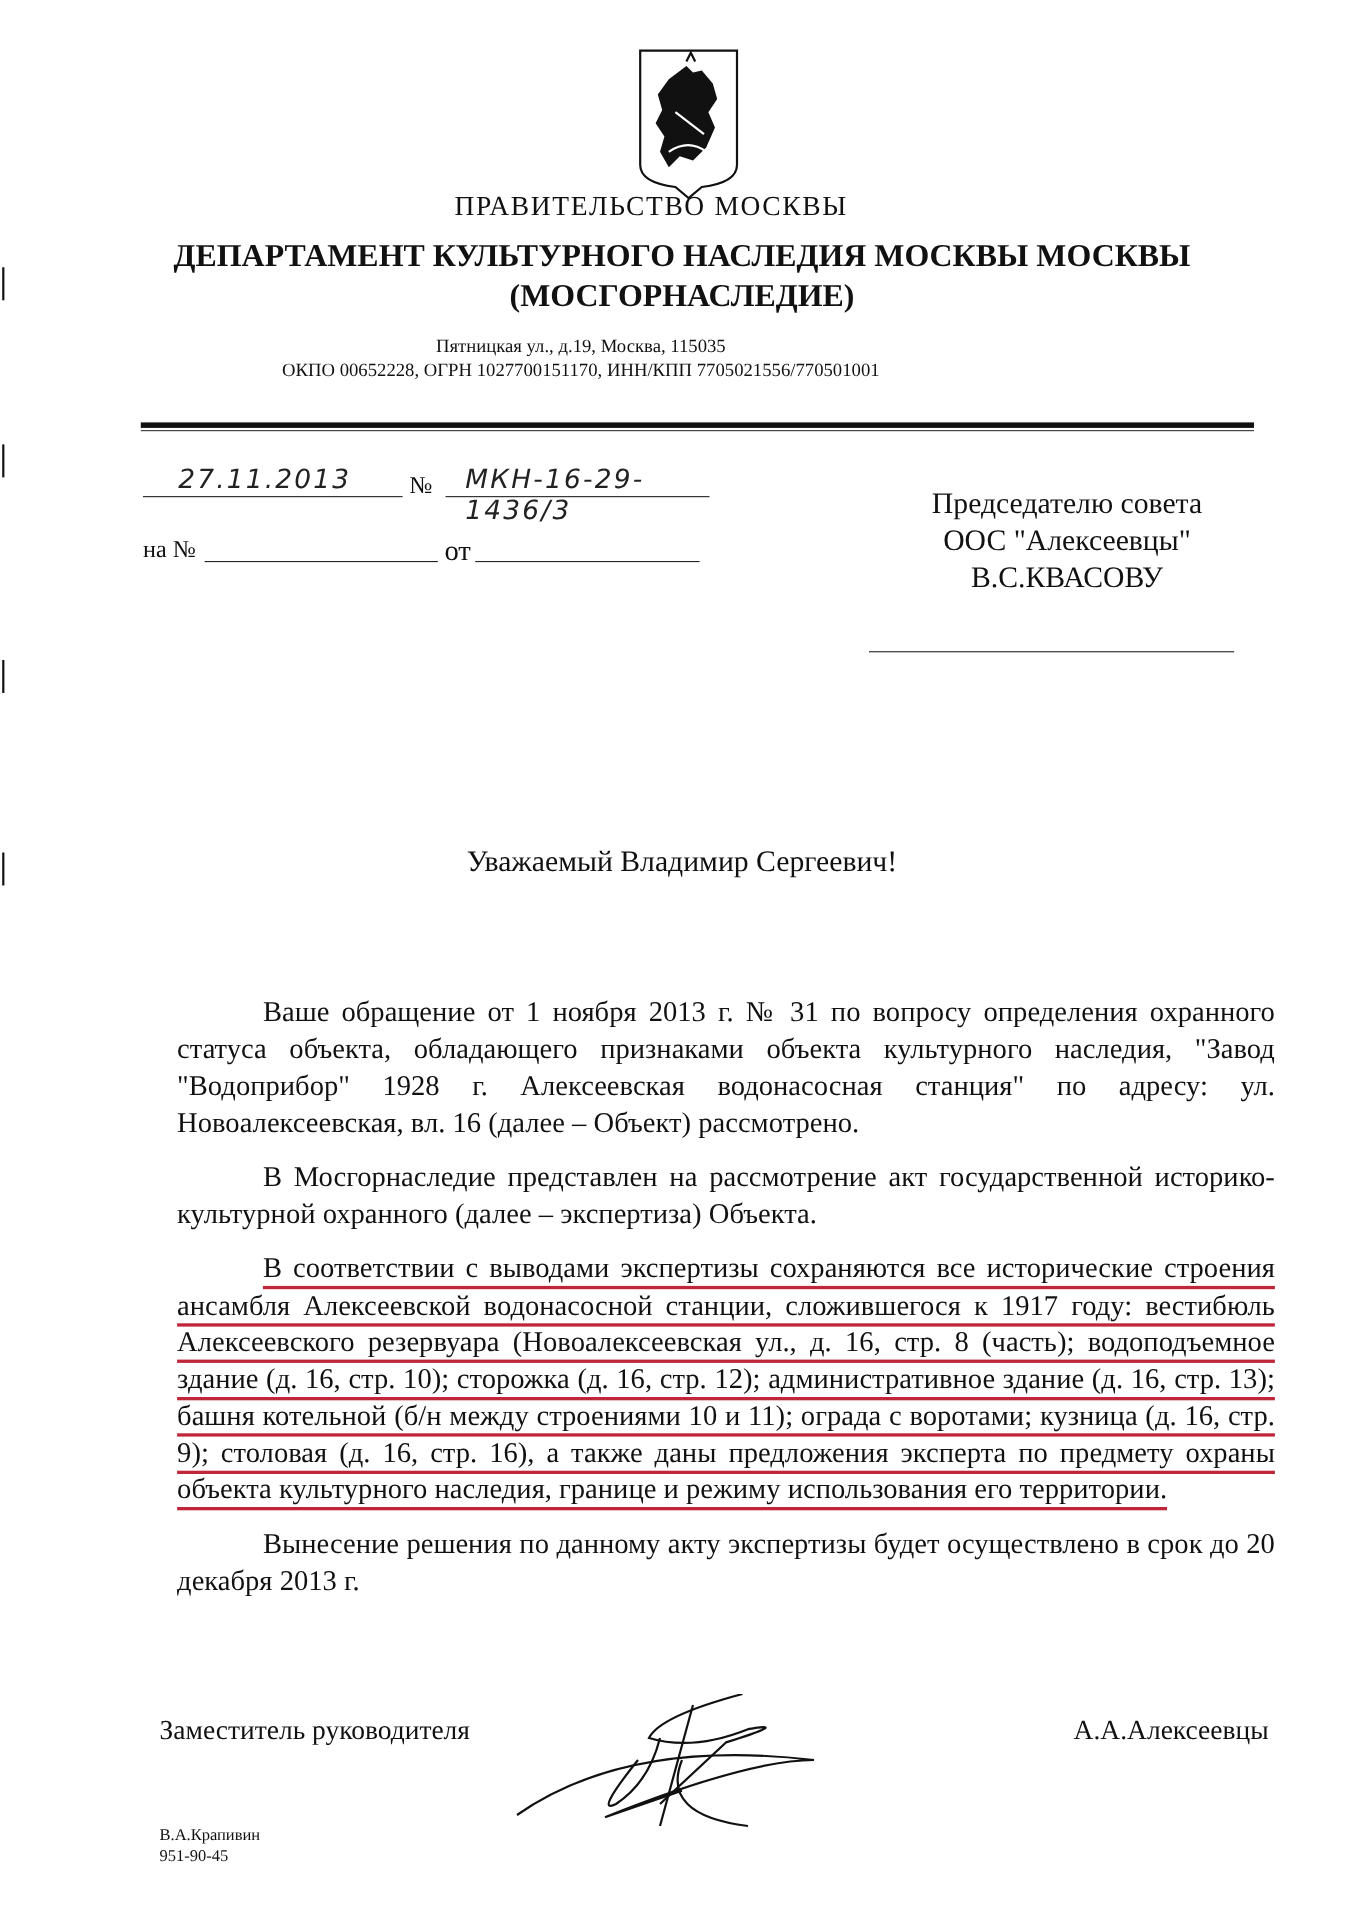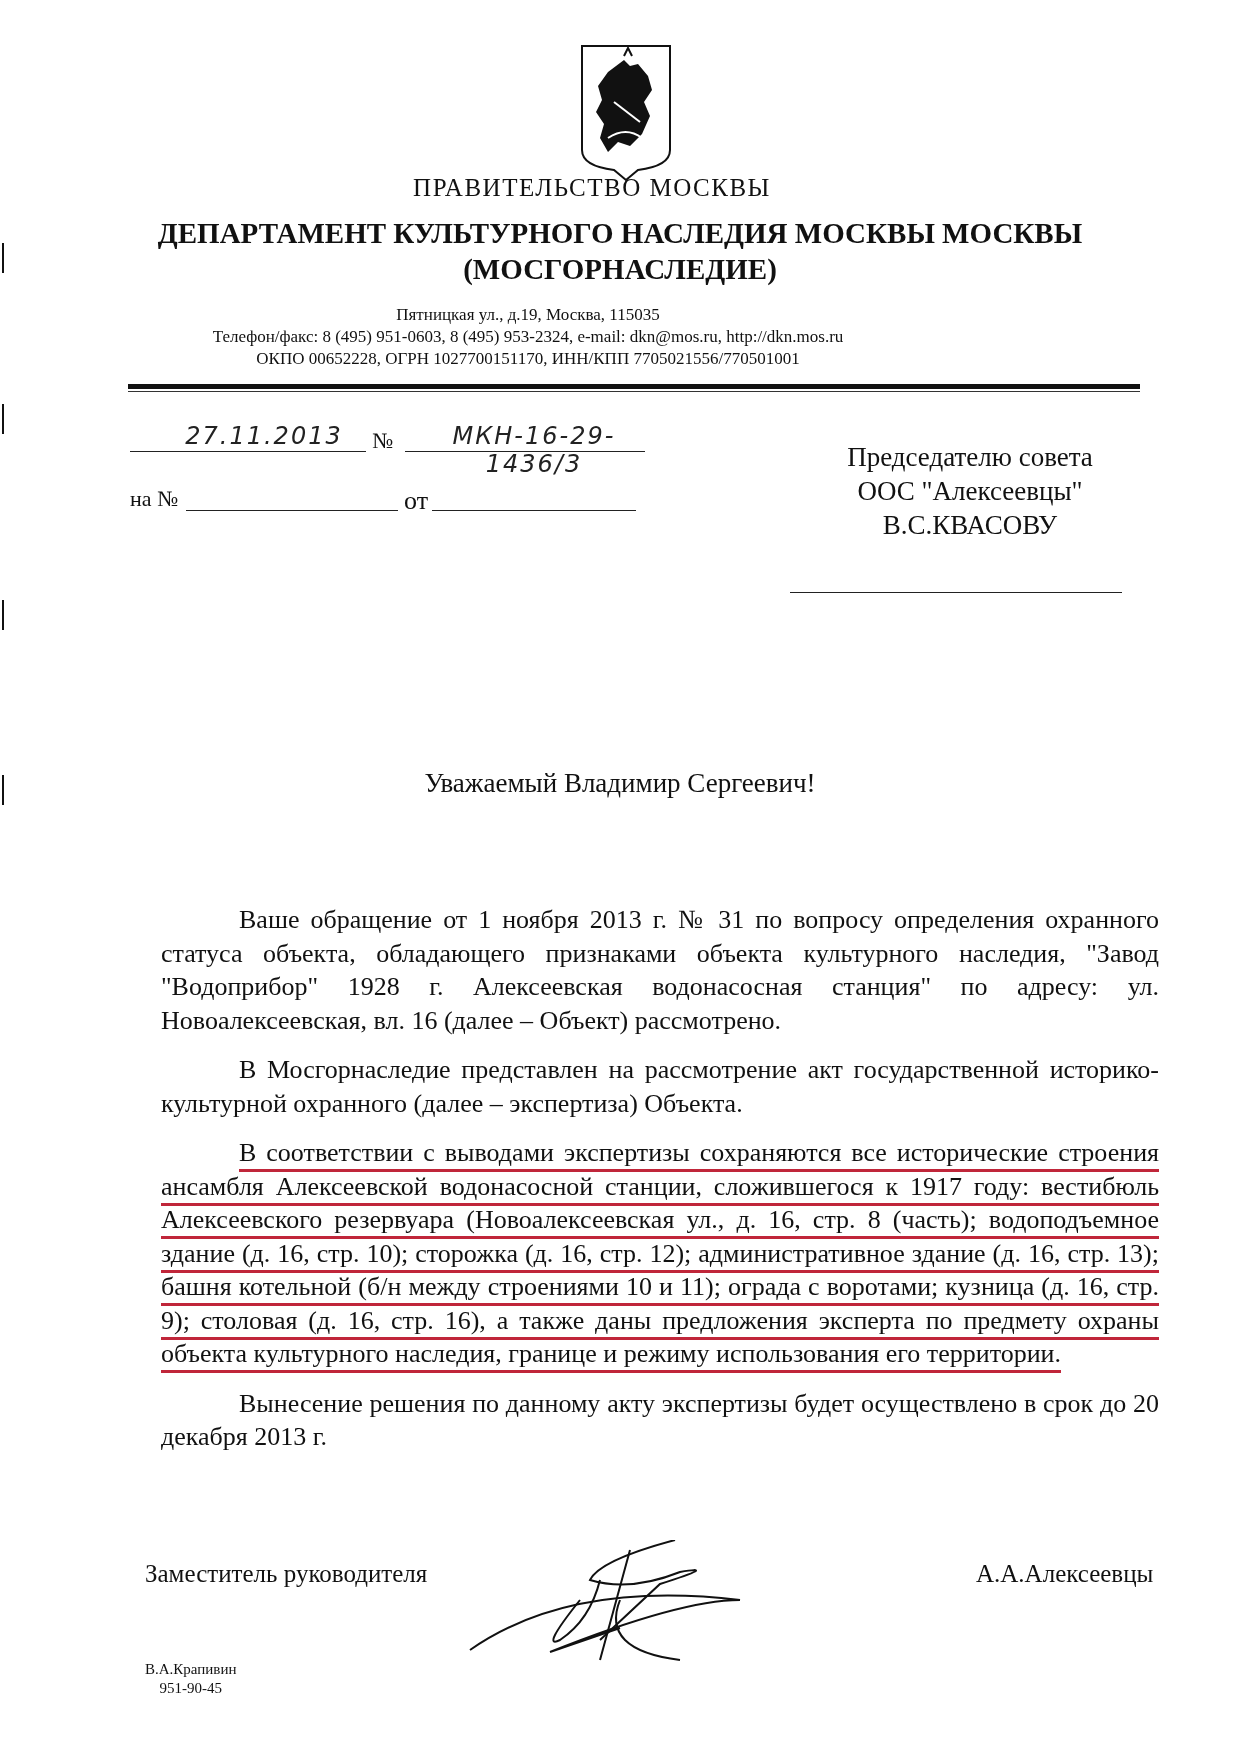--- a/index.html
+++ b/index.html
@@ -1,18 +1,18 @@
 <!DOCTYPE html>
 <html><head>
 <meta charset="utf-8">
 <style>
   html, body { margin: 0; padding: 0; background: #ffffff; }
   body { width: 1240px; height: 1753px; position: relative; overflow: hidden;
          font-family: "Liberation Serif", "DejaVu Serif", serif; color: #111; }
-  .abs { position: absolute; text-align: center; }
+  .abs { position: absolute; }
   .center { text-align: center; }
 
   
   #emblem { left: 578px; top: 42px; width: 96px; height: 140px; }
   #gov-title { left: 0; width: 1184px; top: 174px; font-size: 25px; letter-spacing: 1.5px; }
   #dept-title { left: 0; width: 1240px; top: 215px; font-size: 29px; font-weight: bold; line-height: 36px; }
   #contacts { left: 0; width: 1056px; top: 304px; font-size: 17px; line-height: 22px; }
   #header-rule { left: 128px; top: 384px; width: 1012px; height: 5px; background: #111; }
   #header-rule2 { left: 128px; top: 391px; width: 1012px; height: 1px; background: #333; }
 
@@ -66,21 +66,20 @@
   </svg>
 </div>
 
 <div id="gov-title" class="abs center">ПРАВИТЕЛЬСТВО МОСКВЫ</div>
 <div id="dept-title" class="abs center">
   <div>ДЕПАРТАМЕНТ КУЛЬТУРНОГО НАСЛЕДИЯ МОСКВЫ МОСКВЫ</div>
   <div>(МОСГОРНАСЛЕДИЕ)</div>
 </div>
 <div id="contacts" class="abs center">
   <div>Пятницкая ул., д.19, Москва, 115035</div>
-  <div>Телефон/факс: 8 (495) 951-0603, 8 (495) 953-2324, e-mail: dkn@mos.ru, http://dkn.mos.ru</div>
   <div>ОКПО 00652228, ОГРН 1027700151170, ИНН/КПП 7705021556/770501001</div>
 </div>
 <div id="header-rule" class="abs"></div>
 <div id="header-rule2" class="abs"></div>
 
 <div id="reg-date" class="abs hand uline">27.11.2013</div>
 <div id="reg-no-label" class="abs">№</div>
 <div id="reg-no" class="abs hand uline">МКН-16-29-1436/3</div>
 <div id="ref-label" class="abs">на №</div>
 <div id="ref-line" class="abs uline"></div>

